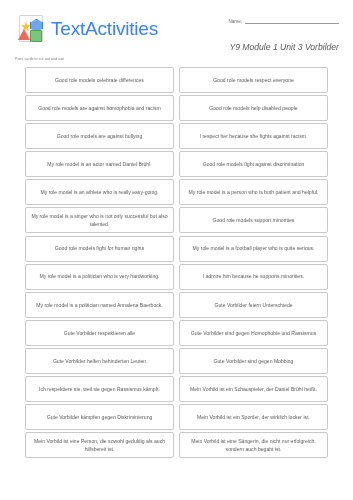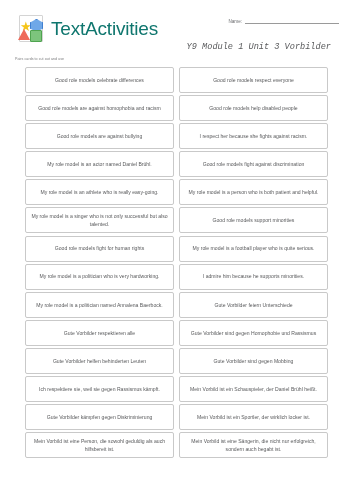--- a/index.html
+++ b/index.html
@@ -77,21 +77,21 @@
   }
   .shp-sq {
     left: 15px; top: 16px;
     width: 10px; height: 10px;
     background: #7dc47d;
     border: 1.1px solid #4fa44f;
     border-radius: 1px;
   }
   .brand-name {
     font-size: 19px;
-    color: #0f766e;
+    color: #3b82f6;
     letter-spacing: -0.2px;
     white-space: nowrap;
   }
 
   .name-line {
     position: absolute;
     right: 14px;
     top: 6px;
     display: flex;
     align-items: flex-end;
@@ -100,27 +100,26 @@
     color: #6d6e71;
   }
   .name-rule {
     display: inline-block;
     width: 94px;
     border-bottom: 0.7px solid #9a9a9a;
     height: 5px;
   }
   .doc-title {
     position: absolute;
-    right: 22px;
+    right: 14px;
     top: 30px;
     font-size: 8.6px;
     font-style: italic;
     color: #58595b;
     white-space: nowrap;
-    font-family: Liberation Mono, monospace;
   }
 
   .instructions {
     position: absolute;
     left: 15px;
     top: 57px;
     font-size: 3.6px;
     color: #7a7b7d;
     letter-spacing: 0.05px;
   }

